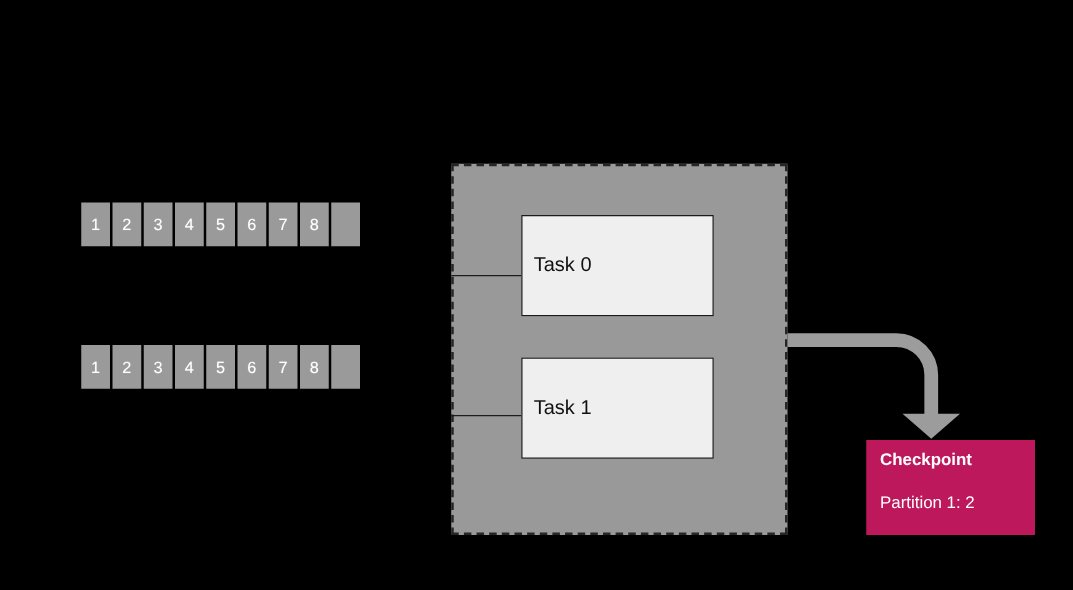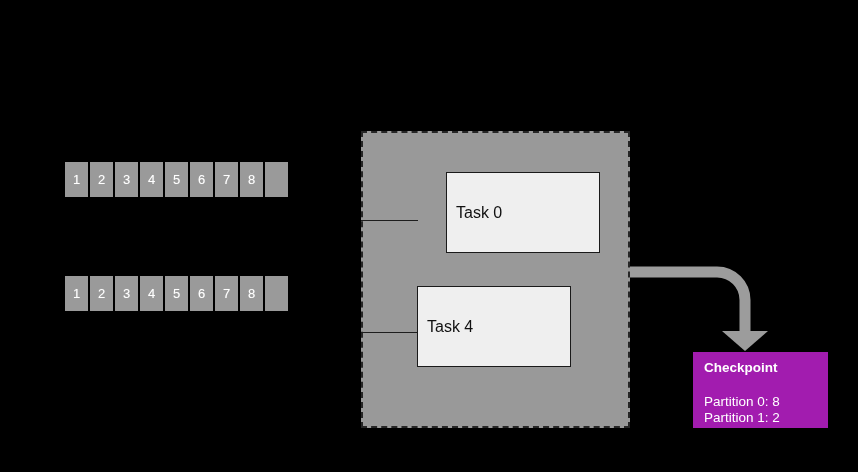--- a/index.html
+++ b/index.html
@@ -68,39 +68,39 @@
     height: 81px;
     background: #efefef;
     border: 1px solid #1a1a1a;
     box-sizing: border-box;
     display: flex;
     align-items: center;
     padding-left: 9px;
     color: #111111;
     font-size: 16px;
   }
-  #task-box-0 { top: 172px; margin-left: 29px; }
+  #task-box-0 { top: 172px; }
   #task-box-1 { top: 286px; }
 
   
   #arrow-svg {
     position: absolute;
     left: 0;
     top: 0;
     pointer-events: none;
   }
 
   
   .checkpoint-box {
     position: absolute;
     left: 693px;
     top: 352px;
     width: 135px;
     height: 76px;
-    background: #a21caf;
+    background: #be185d;
     box-sizing: border-box;
     padding: 8px 11px;
     color: #ffffff;
   }
   .checkpoint-title {
     font-size: 13.5px;
     font-weight: bold;
     margin-bottom: 19px;
   }
   .checkpoint-entry {
@@ -139,27 +139,26 @@
 
   <div class="job-container"></div>
 
   <div class="connector" id="connector-0"></div>
   <div class="connector" id="connector-1"></div>
 
   <div class="task-box" id="task-box-0">
     <span>Task 0</span>
   </div>
   <div class="task-box" id="task-box-1">
-    <span>Task 4</span>
+    <span>Task 1</span>
   </div>
 
   <svg id="arrow-svg" width="858" height="472" viewBox="0 0 858 472">
     <path d="M 630 272 L 717 272 A 28 28 0 0 1 745 300 L 745 332" fill="none" stroke="#9c9c9c" stroke-width="11"></path>
     <polygon points="722,331 768,331 745,351" fill="#9c9c9c"></polygon>
   </svg>
 
   <div class="checkpoint-box">
     <div class="checkpoint-title">Checkpoint</div>
-    <div class="checkpoint-entry">Partition 0: 8</div>
     <div class="checkpoint-entry">Partition 1: 2</div>
   </div>
 
 </div>
 
 </body></html>

